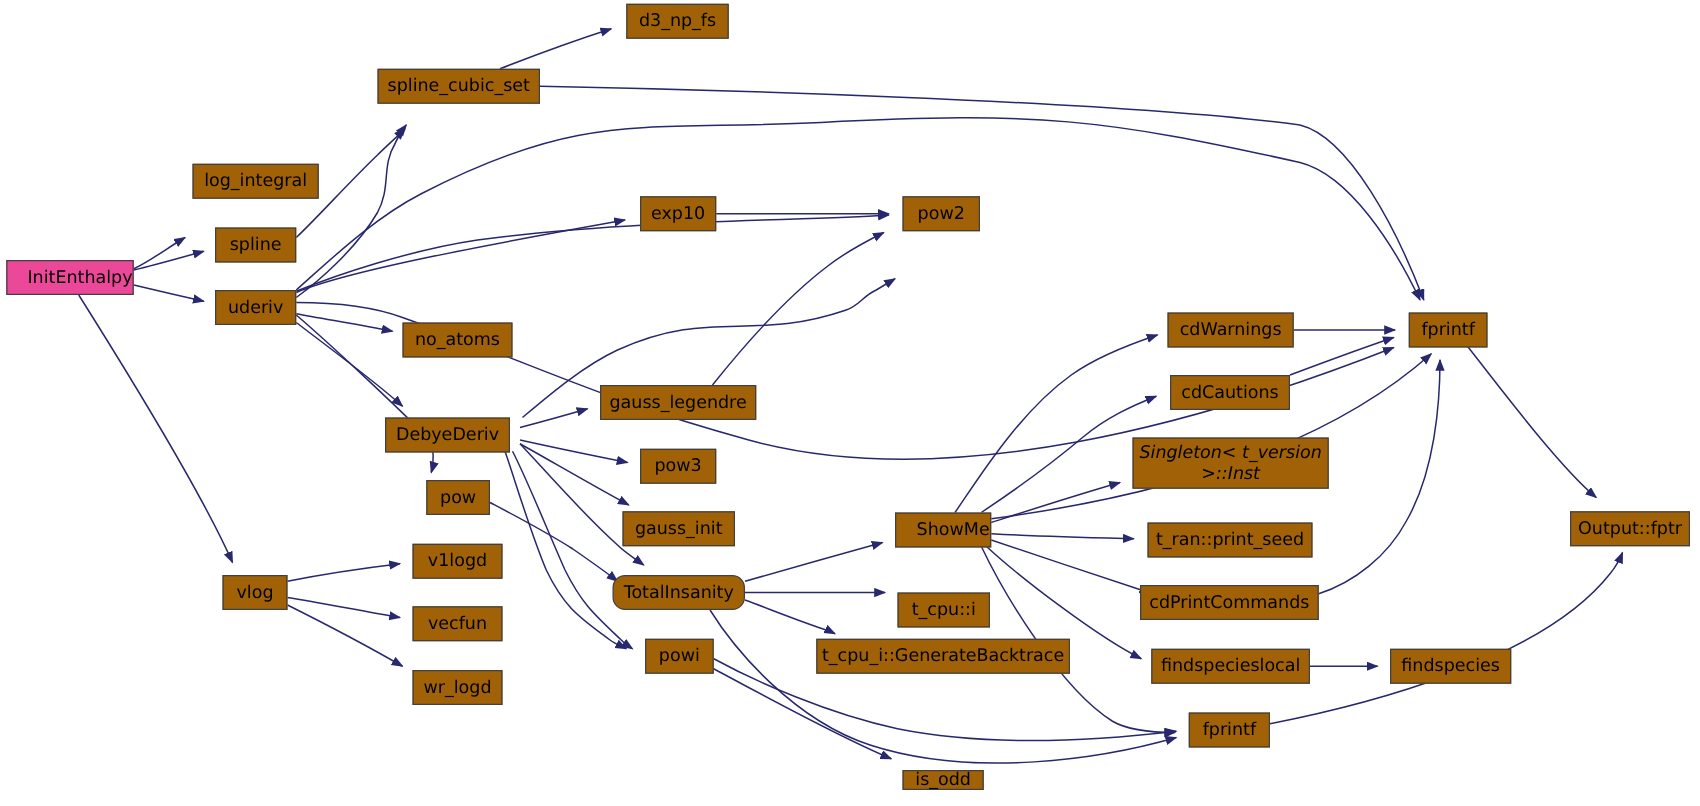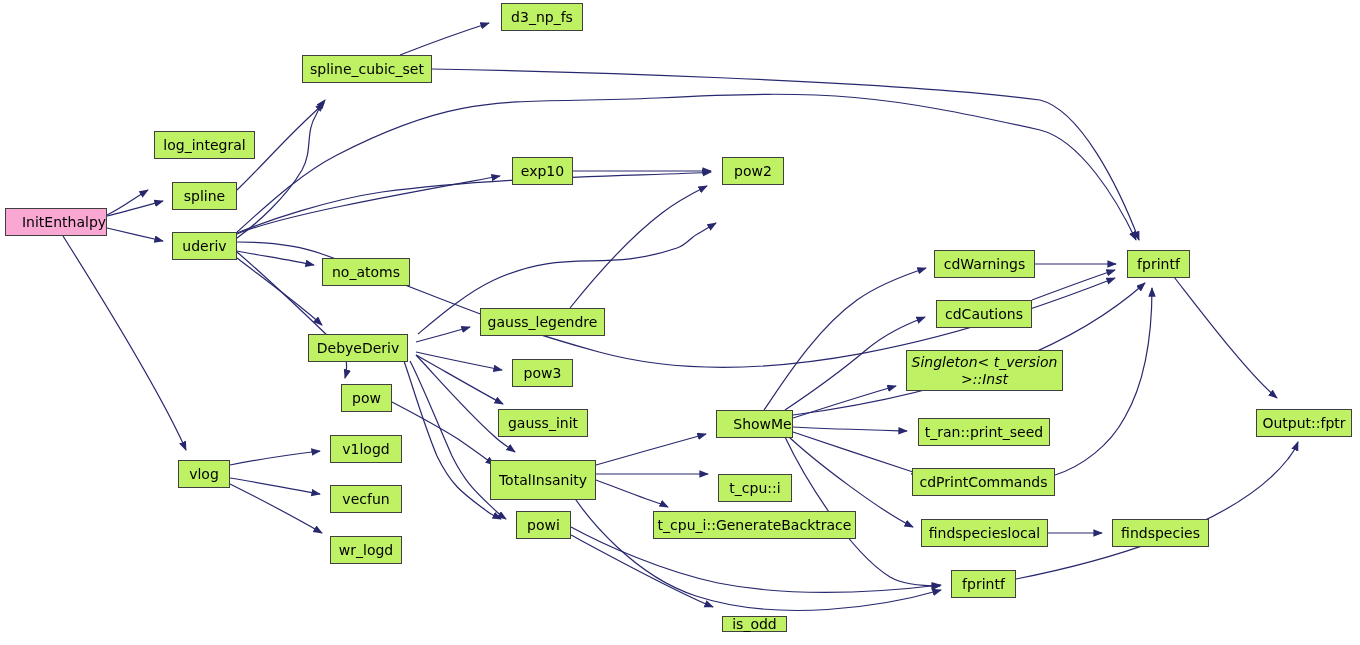--- a/index.html
+++ b/index.html
@@ -23,33 +23,33 @@
     position: absolute;
     left: 0;
     top: 0;
     width: 1360px;
     height: 645px;
   }
   .node {
     position: absolute;
     box-sizing: border-box;
     border: 1px solid #404040;
-    background: #bef264;
+    background: #a16207;
     color: #000000;
     font-size: 14px;
     line-height: 1.05;
     display: flex;
     align-items: center;
     justify-content: center;
     text-align: center;
     white-space: pre;
     letter-spacing: 0px;
   }
   .node.highlight {
-    background: #f9a8d4;
+    background: #ec4899;
     padding-left: 16px;
   }
   .node.twoline {
     white-space: normal;
     line-height: 1.15;
     padding: 0 3px;
     font-style: italic;
   }
 </style>
 </head>
@@ -124,21 +124,21 @@
       <div class="node" style="left: 308px; top: 334px; width: 100px; height: 28px;">DebyeDeriv</div>
       <div class="node" style="left: 341px; top: 384px; width: 51px; height: 28px;">pow</div>
       <div class="node" style="left: 330px; top: 435px; width: 72px; height: 28px;">v1logd</div>
       <div class="node" style="left: 330px; top: 485px; width: 72px; height: 28px;">vecfun</div>
       <div class="node" style="left: 330px; top: 536px; width: 72px; height: 28px;">wr_logd</div>
       <div class="node" style="left: 501px; top: 3px; width: 82px; height: 28px;">d3_np_fs</div>
       <div class="node" style="left: 512px; top: 157px; width: 61px; height: 28px;">exp10</div>
       <div class="node" style="left: 480px; top: 308px; width: 125px; height: 28px;">gauss_legendre</div>
       <div class="node" style="left: 512px; top: 359px; width: 61px; height: 28px;">pow3</div>
       <div class="node" style="left: 498px; top: 409px; width: 90px; height: 28px;">gauss_init</div>
-      <div class="node" style="left: 490px; top: 460px; width: 106px; height: 40px;">TotalInsanity</div>
+      <div class="node" style="left: 490px; top: 460px; width: 106px; height: 28px; border-radius: 10px;">TotalInsanity</div>
       <div class="node" style="left: 516px; top: 511px; width: 55px; height: 28px;">powi</div>
       <div class="node" style="left: 722px; top: 157px; width: 62px; height: 28px;">pow2</div>
       <div class="node" style="left: 716px; top: 410px; width: 77px; height: 28px; padding-left: 16px;">ShowMe</div>
       <div class="node" style="left: 718px; top: 460px; width: 74px; height: 28px; margin-top: 14px;">t_cpu::i</div>
       <div class="node" style="left: 653px; top: 511px; width: 203px; height: 28px;">t_cpu_i::GenerateBacktrace</div>
       <div class="node" style="left: 722px; top: 616px; width: 65px; height: 16px;">is_odd</div>
       <div class="node" style="left: 934px; top: 250px; width: 101px; height: 28px;">cdWarnings</div>
       <div class="node" style="left: 936px; top: 300px; width: 96px; height: 28px;">cdCautions</div>
       <div class="node twoline" style="left: 906px; top: 350px; width: 157px; height: 41px;">Singleton&lt; t_version &gt;::Inst</div>
       <div class="node" style="left: 918px; top: 418px; width: 132px; height: 28px;">t_ran::print_seed</div>

